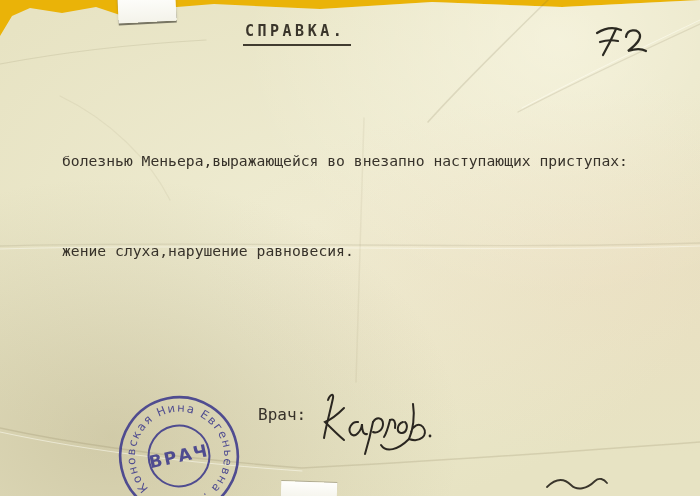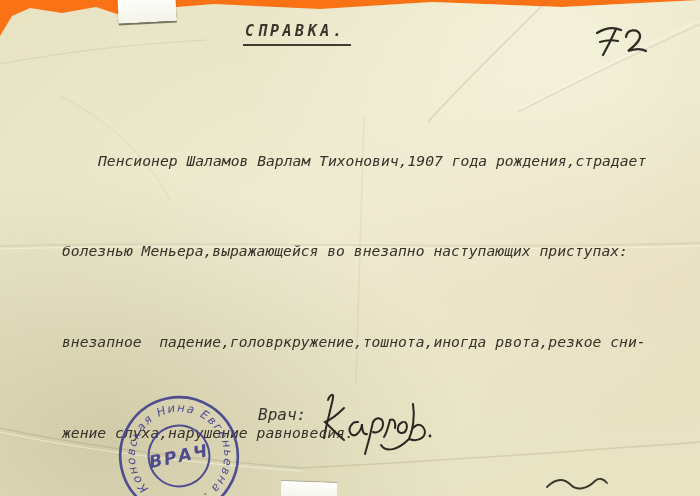--- a/index.html
+++ b/index.html
@@ -1,17 +1,17 @@
 <!DOCTYPE html>
 <html><head>
 <meta charset="utf-8">
 <style>
   html,body{margin:0;padding:0;background:#141310;}
-  .scene{position:relative;width:700px;height:496px;overflow:hidden;background:#f97316;
-         font-family:"DejaVu Sans Mono", monospace;font-style:italic;}
+  .scene{position:relative;width:700px;height:496px;overflow:hidden;background:#eab308;
+         font-family:"DejaVu Sans Mono", monospace;}
   
   .paper{position:absolute;inset:0;
     clip-path:polygon(0 36px,12px 16px,30px 8px,62px 13px,96px 7px,120px 15px,152px 9px,214px 4px,320px 9px,432px 2px,562px 7px,700px 0,700px 496px,0 496px);
     background:
       radial-gradient(ellipse at 16% 88%, rgba(150,138,96,.28), transparent 42%),
       radial-gradient(ellipse at 90% 55%, rgba(240,216,190,.30), transparent 48%),
       radial-gradient(ellipse at 80% 8%, rgba(255,253,238,.55), transparent 40%),
       radial-gradient(ellipse at 45% 45%, #efecd2, #e7e3c3 75%);
   }
   .creases{position:absolute;inset:0;pointer-events:none;}
@@ -67,23 +67,21 @@
       <path d="M7,13 C15,8 24,7 31,10"></path>
       <path d="M26,9 C22,18 17,28 13,35"></path>
       <path d="M10,22 C16,20 23,20 28,21"></path>
       <path d="M36,17 C37,9 48,8 50,15 C51,21 43,27 38,31 C44,29 51,28 56,31"></path>
     </g>
   </svg>
 
   <div class="title">СПРАВКА.</div>
 
   <div class="bodytext">
-    <div class="ln ind">Пенсионер Шаламов Варлам Тихонович,1907 года рождения,страдает</div>
     <div class="ln">болезнью Меньера,выражающейся во внезапно наступающих приступах:</div>
-    <div class="ln">внезапное  падение,головркружение,тошнота,иногда рвота,резкое сни-</div>
     <div class="ln">жение слуха,нарушение равновесия.</div>
     
     
     
     
     
     
   </div>
 
   <div class="doctor-label">Врач:</div>

